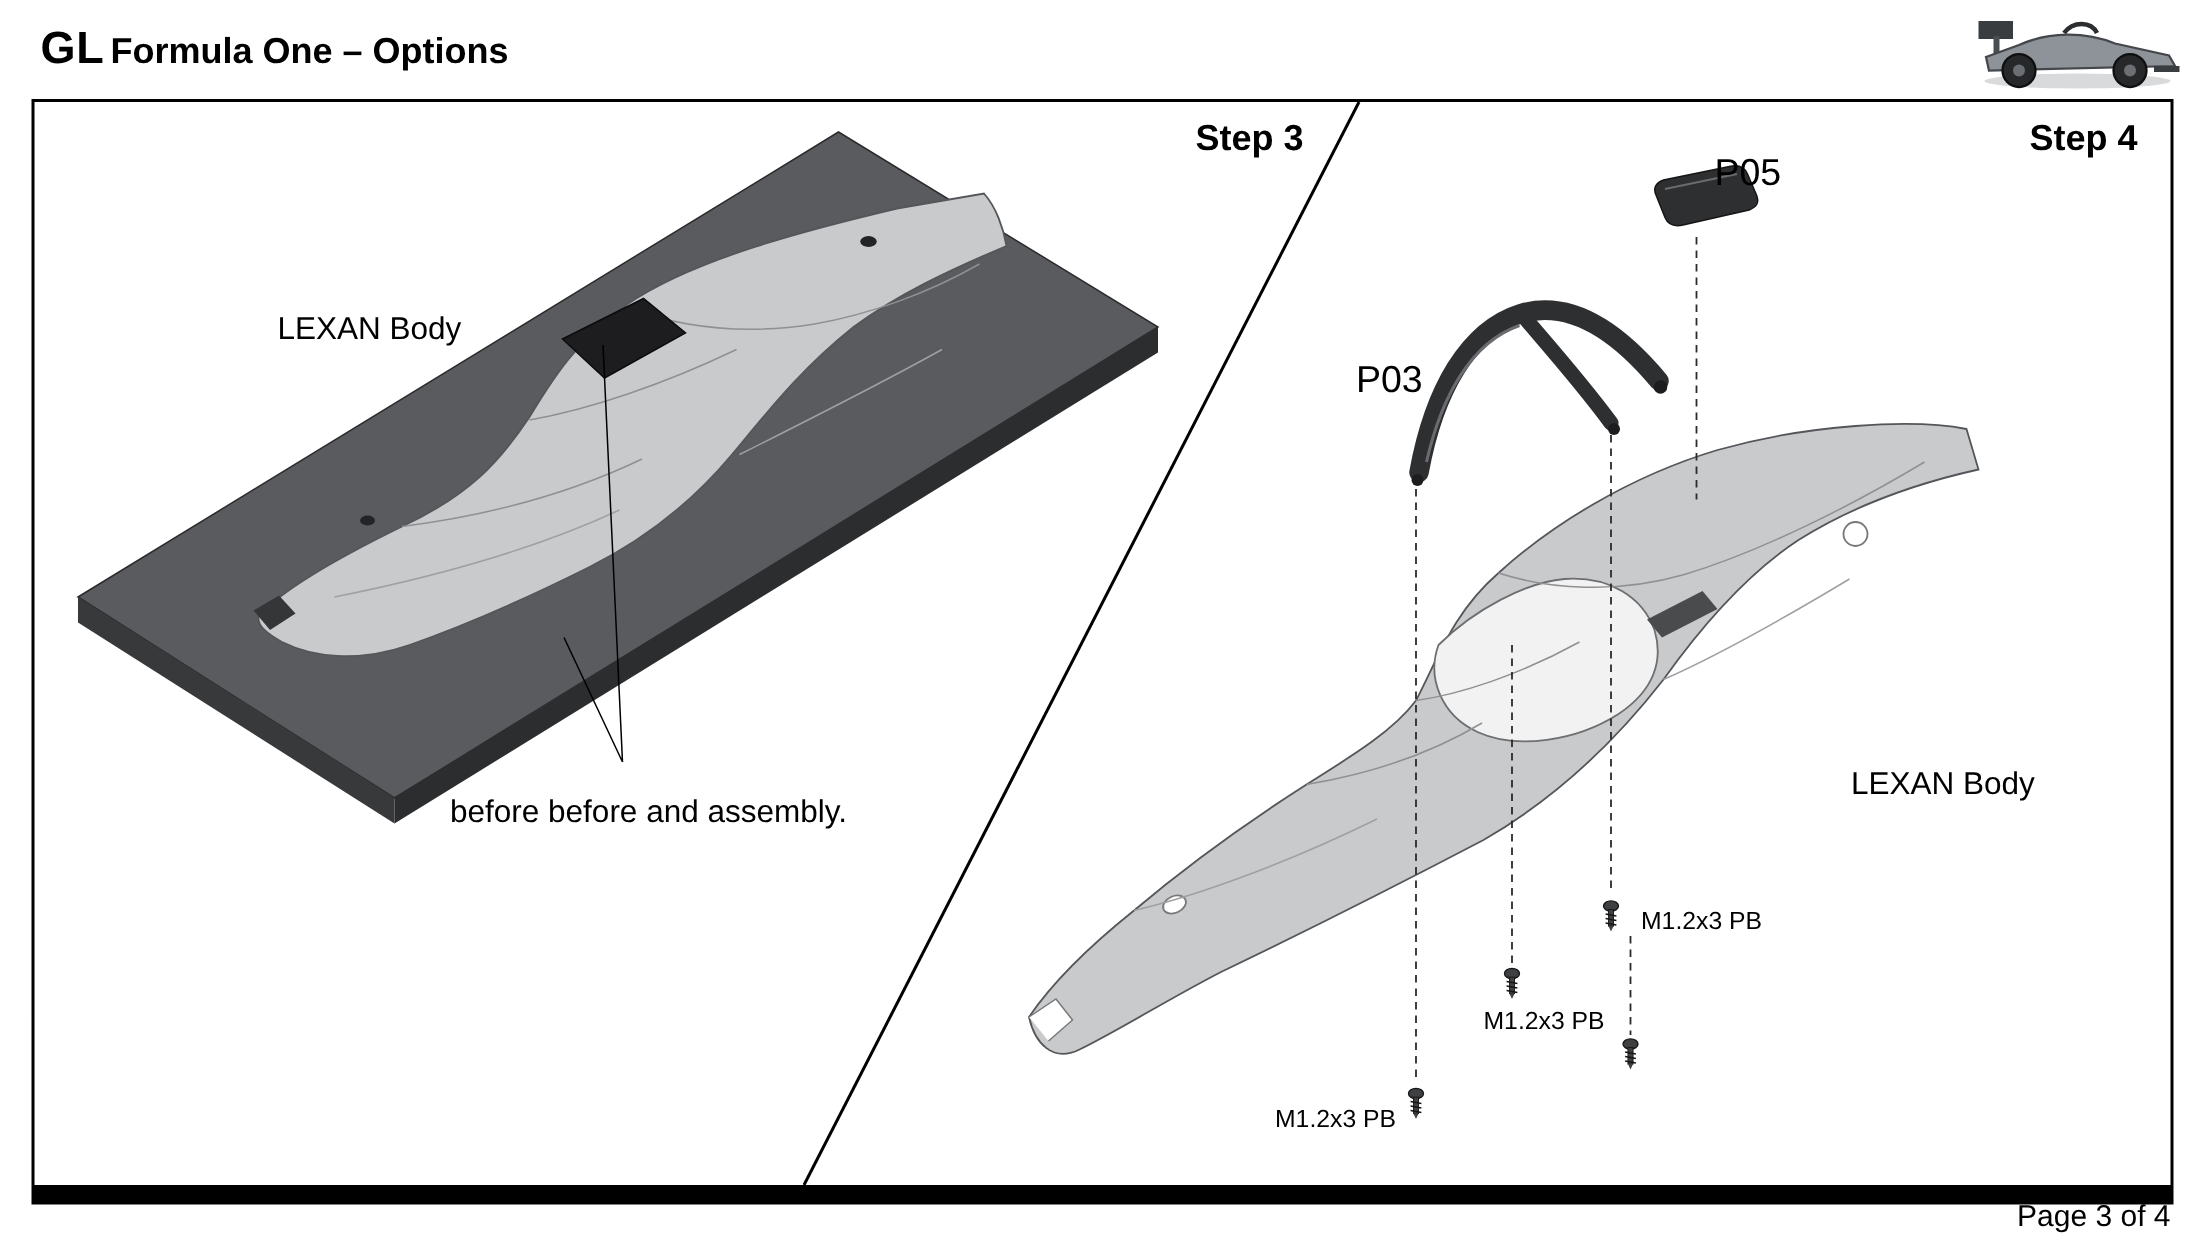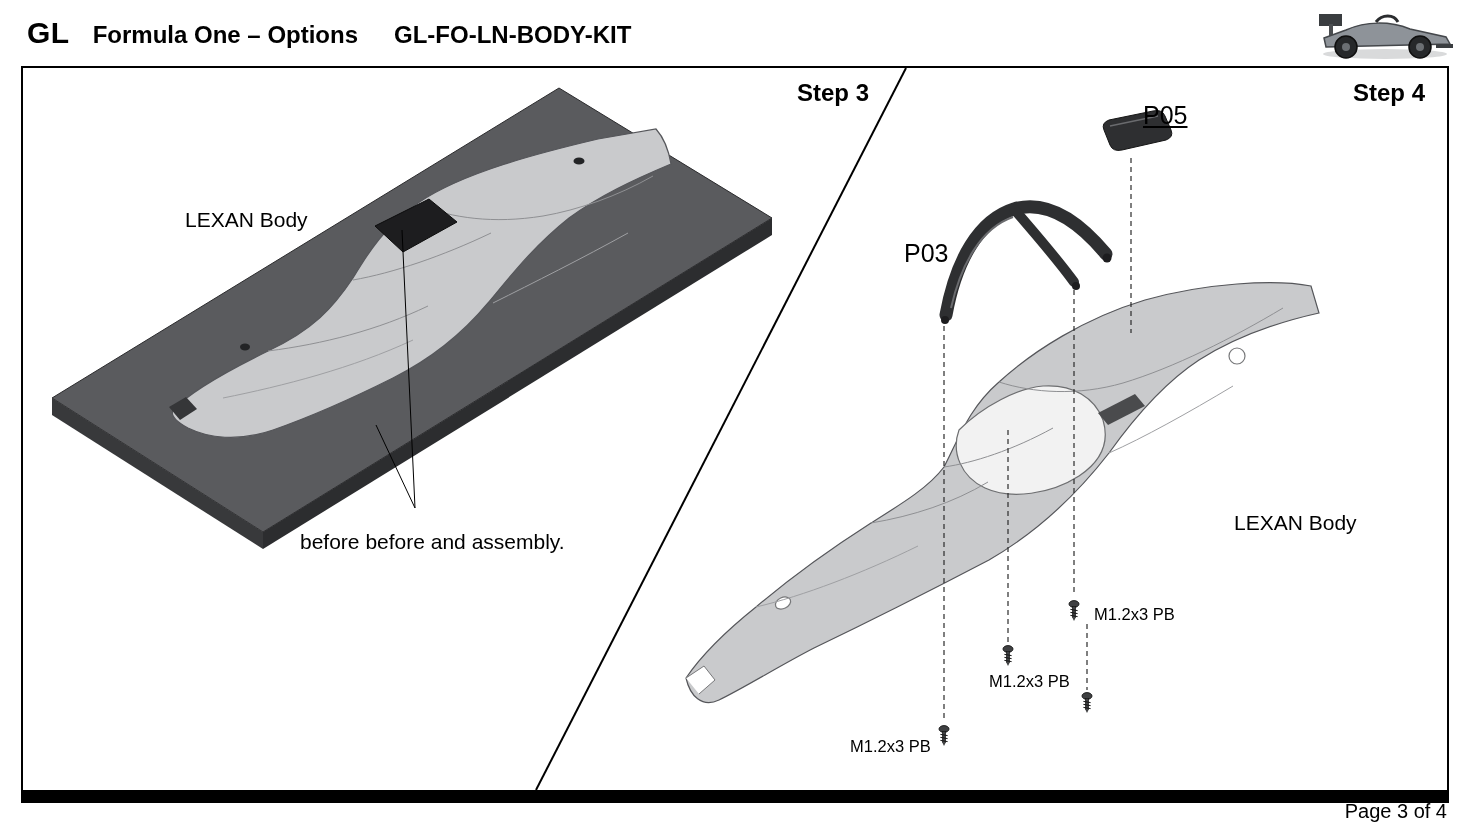--- a/index.html
+++ b/index.html
@@ -7,21 +7,21 @@
   body {
     width:1469px; height:829px;
     font-family:"Liberation Sans", sans-serif;
     color:#000;
   }
   .page { position:relative; width:1469px; height:829px; background:#fff; overflow:hidden;padding-left:48px; }
 
   
   .header { position:absolute; left:27px; top:16px; display:flex; align-items:baseline; white-space:nowrap; }
   .brand   { font-size:30px; font-weight:800; letter-spacing:0.5px; }
-  .title   { font-size:24px; font-weight:700; margin-left:23px; }
+  .title   { font-size:24px; font-weight:700; margin-left:4px; }
   .kitcode { font-size:24px; font-weight:700; margin-left:36px; }
   .car-thumb { position:absolute; left:1314px; top:4px; width:142px; height:58px; }
 
   
   .main-box {
     position:absolute; left:21px; top:66px;
     width:1428px; height:737px;
     border:2px solid #000;
     border-bottom:13px solid #000;
     background:#fff;
@@ -30,38 +30,37 @@
 
   .lbl { position:absolute; white-space:nowrap; }
   .step-label  { font-size:24px; font-weight:700; }
   .pos-step3   { left:774px;  top:11px; }
   .pos-step4   { left:1330px; top:11px; }
   .body-label  { font-size:21px; }
   .pos-lexan3  { left:162px;  top:140px; }
   .pos-lexan4  { left:1211px; top:443px; }
   .part-label  { font-size:25px; }
   .pos-p03     { left:881px;  top:171px; }
-  .pos-p05     { left:1120px; top:33px;text-decoration:underline;  }
+  .pos-p05     { left:1120px; top:33px;  }
   .note        { position:absolute; left:277px; top:456px; font-size:21px; line-height:35px; }
   .screw-label { font-size:16.5px; }
   .pos-sl1     { left:1071px; top:537px; }
   .pos-sl2     { left:966px;  top:604px; }
   .pos-sl3     { left:827px;  top:669px; }
 
   .page-num { position:absolute; right:22px; top:800px; font-size:20px; }
 </style>
 </head>
 <body>
 
 <div class="page">
 
   <div class="header">
     <span class="brand">GL</span>
     <span class="title">Formula One – Options</span>
-    <span class="kitcode">GL-FO-LN-BODY-KIT</span>
   </div>
 
   <div class="car-thumb">
     <svg width="142" height="58" viewBox="0 0 142 58">
       <ellipse cx="71" cy="50" rx="62" ry="5" fill="#d9dadb"></ellipse>
       <polygon points="5,10 28,10 28,22 5,22" fill="#3a3d40"></polygon>
       <rect x="15" y="20" width="4" height="12" fill="#4a4d50"></rect>
       <path d="M10,34 L32,26 C52,17 76,17 96,25 L132,33 L136,40 L12,43 Z" fill="#8e9399" stroke="#44474b" stroke-width="1.5"></path>
       <path d="M62,18 C68,10 80,10 84,18" fill="none" stroke="#2b2d2f" stroke-width="3"></path>
       <rect x="122" y="40" width="17" height="4" fill="#3a3d40"></rect>

